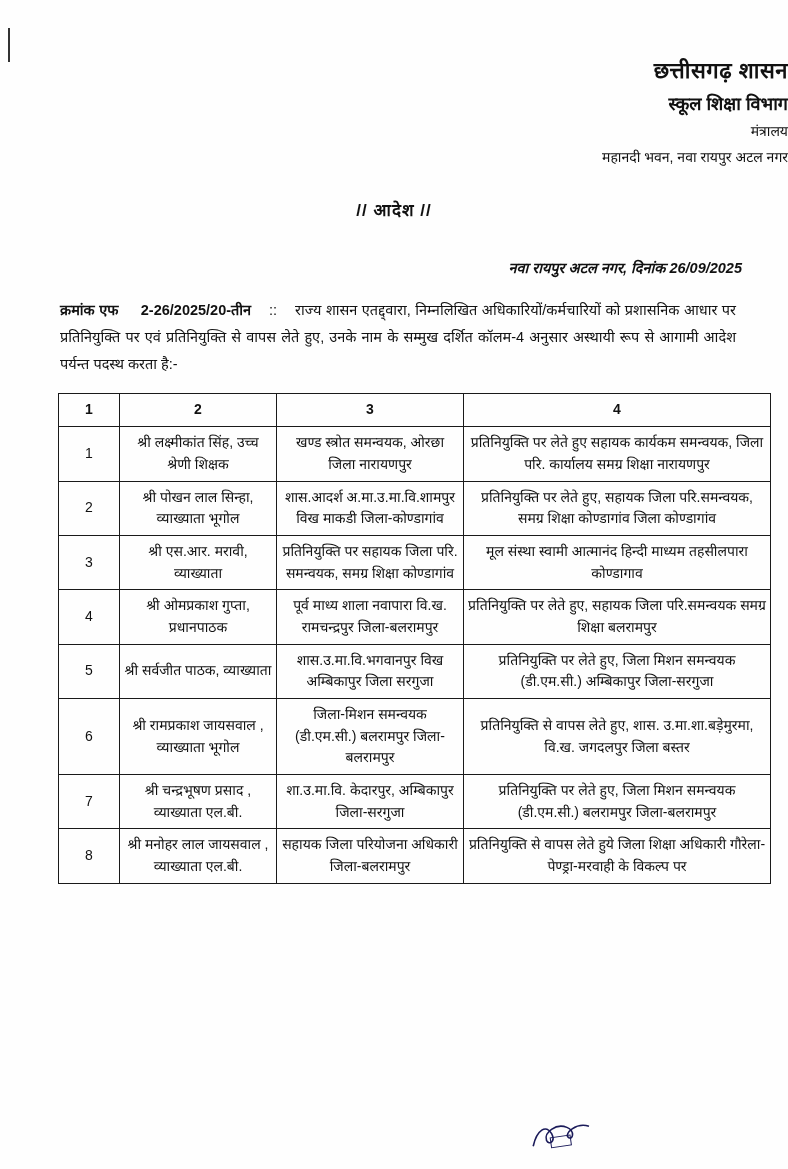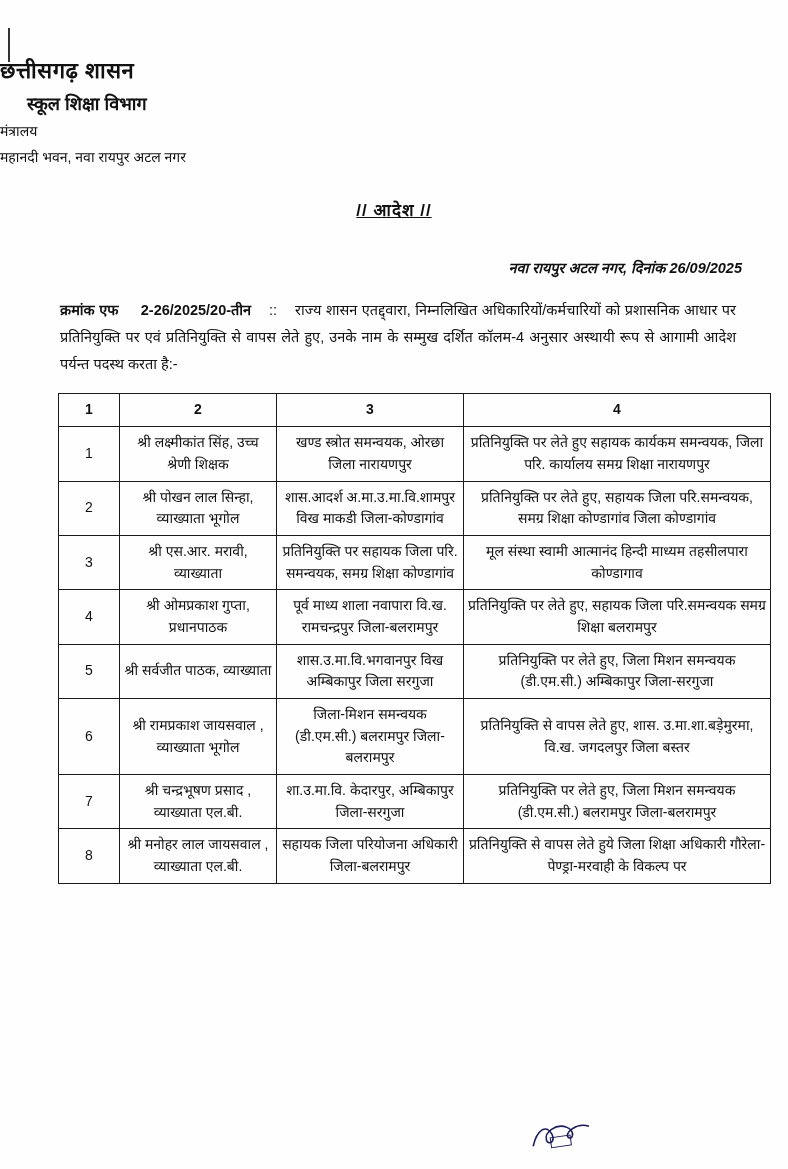--- a/index.html
+++ b/index.html
@@ -21,21 +21,21 @@
   }
   .left-mark {
     position: absolute;
     left: 8px;
     top: 28px;
     width: 2px;
     height: 34px;
     background: #333;
   }
   .header {
-    text-align: left;
+    text-align: right;
     padding-top: 54px;
   }
   .h-title {
     font-size: 22px;
     font-weight: bold;
     letter-spacing: 0.5px;
     margin-bottom: 7px;
   }
   .h-sub1 {
     font-size: 18px;
@@ -55,21 +55,20 @@
     font-size: 12.5px;
     text-decoration: underline;
     margin-bottom: 0;
   }
   .order-line {
     text-align: center;
     font-size: 17px;
     font-weight: bold;
     margin-top: 32px;
     letter-spacing: 1px;
-    text-decoration: underline;
   }
   .place-date {
     text-align: right;
     font-size: 14.5px;
     font-weight: bold;
     font-style: italic;
     margin-top: 36px;
     padding-right: 46px;
   }
   .body-para {

